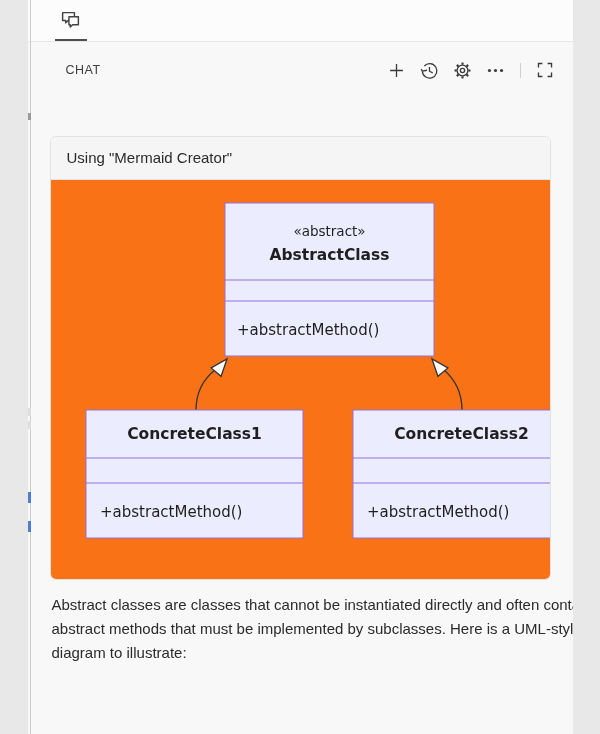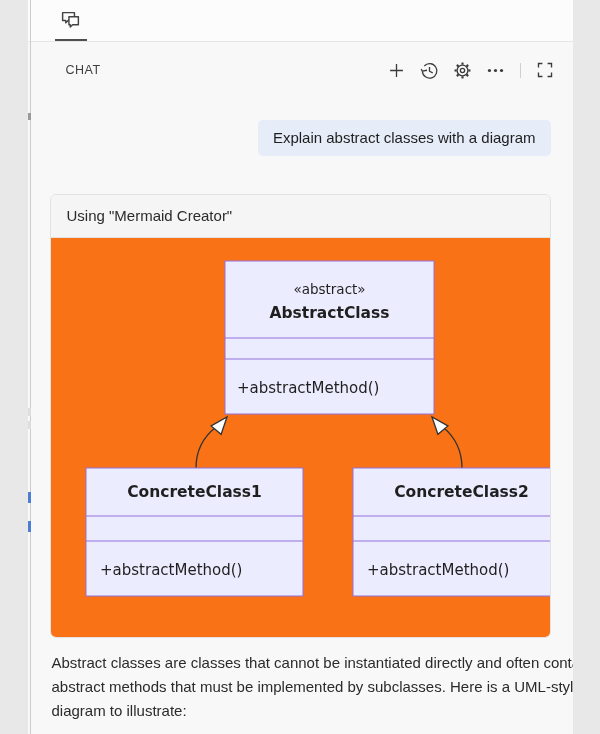--- a/index.html
+++ b/index.html
@@ -106,23 +106,20 @@
       </div>
       <div class="tb-sep"></div>
       <div class="icon-btn">
         <svg width="18" height="18" viewBox="0 0 16 16">
           <path d="M5.7 2.2H2.2v3.5M10.3 2.2h3.5v3.5M13.8 10.3v3.5h-3.5M5.7 13.8H2.2v-3.5" fill="none" stroke="#3b3b3b" stroke-width="1.2"></path>
         </svg>
       </div>
     </div>
   </div>
 
-  <div class="bubble-row">
-    <div class="bubble">Explain abstract classes with a diagram</div>
-  </div>
 
   <div class="tool-card">
     <div class="tool-card-header">Using "Mermaid Creator"</div>
     <div class="tool-card-body">
       <svg class="mermaid" width="554" height="399" viewBox="0 0 554 399">
 
         <g>
           <path d="M145,230 C145,213 151,200 164.8,189.2" fill="none" stroke-width="1.3" stroke="#333333"></path>
           <polygon points="176,179 170.1,196.3 160.1,187.9" fill="#ffffff" stroke-width="1.3" stroke="#333333"></polygon>
         </g>

